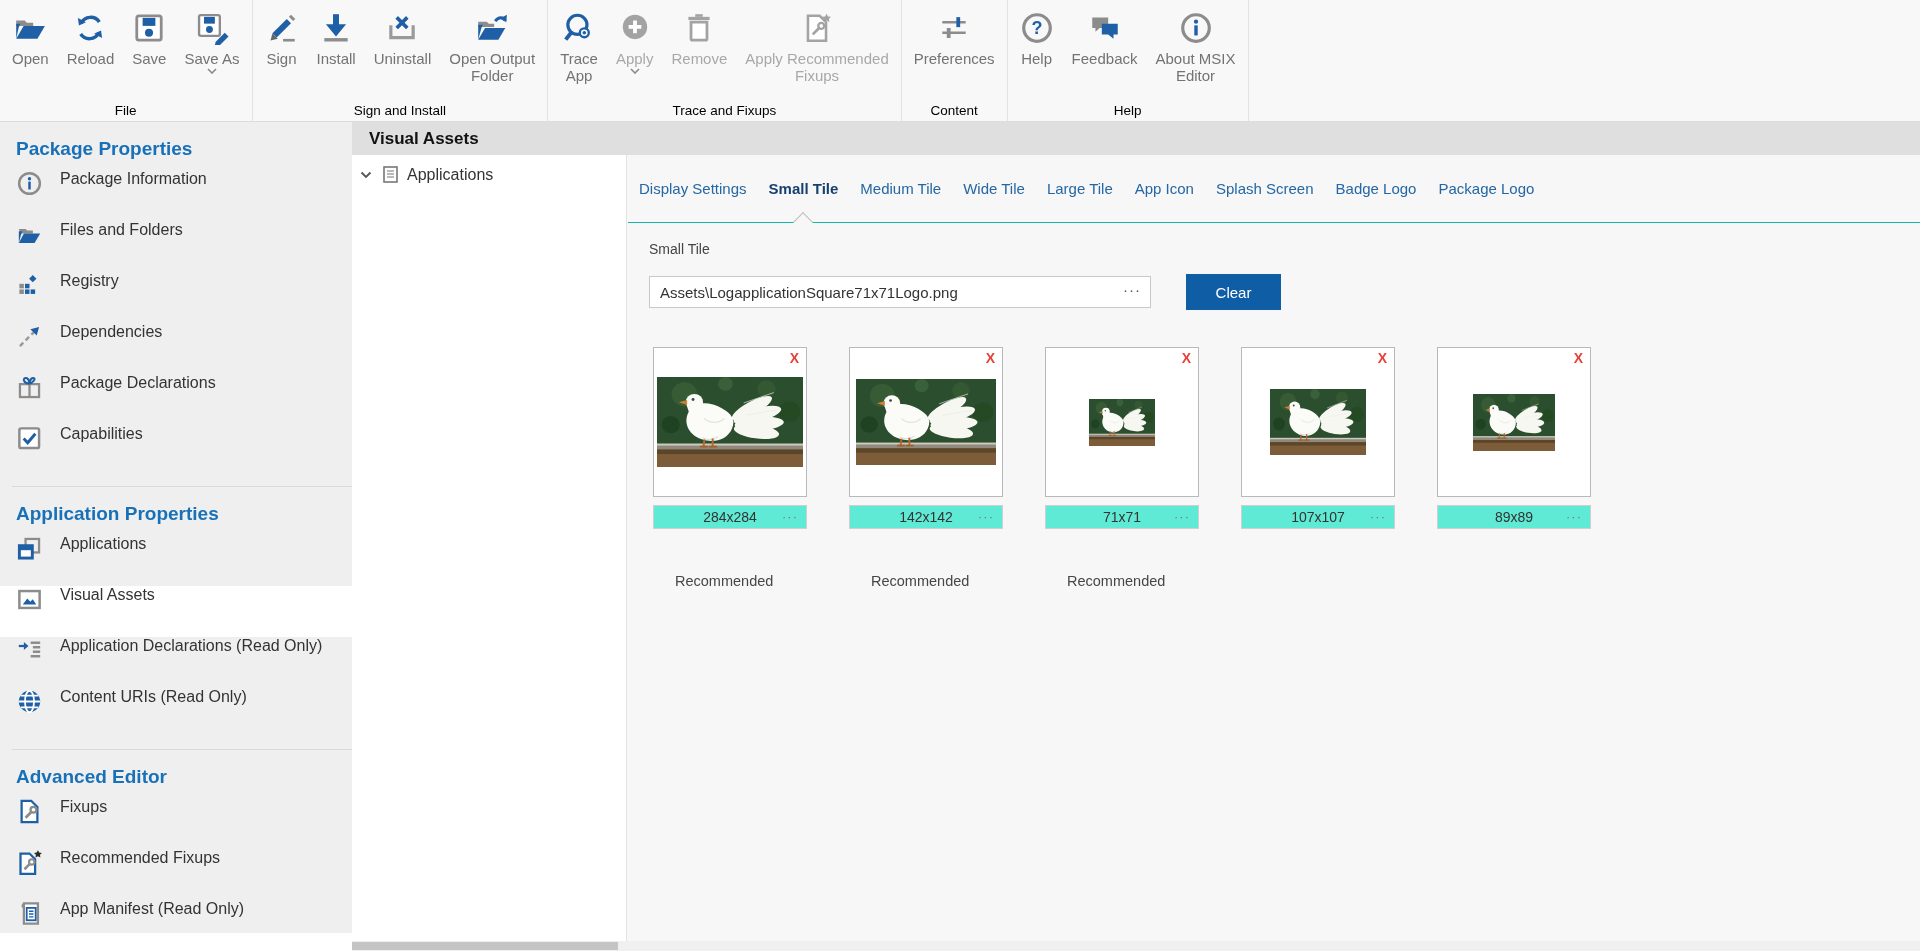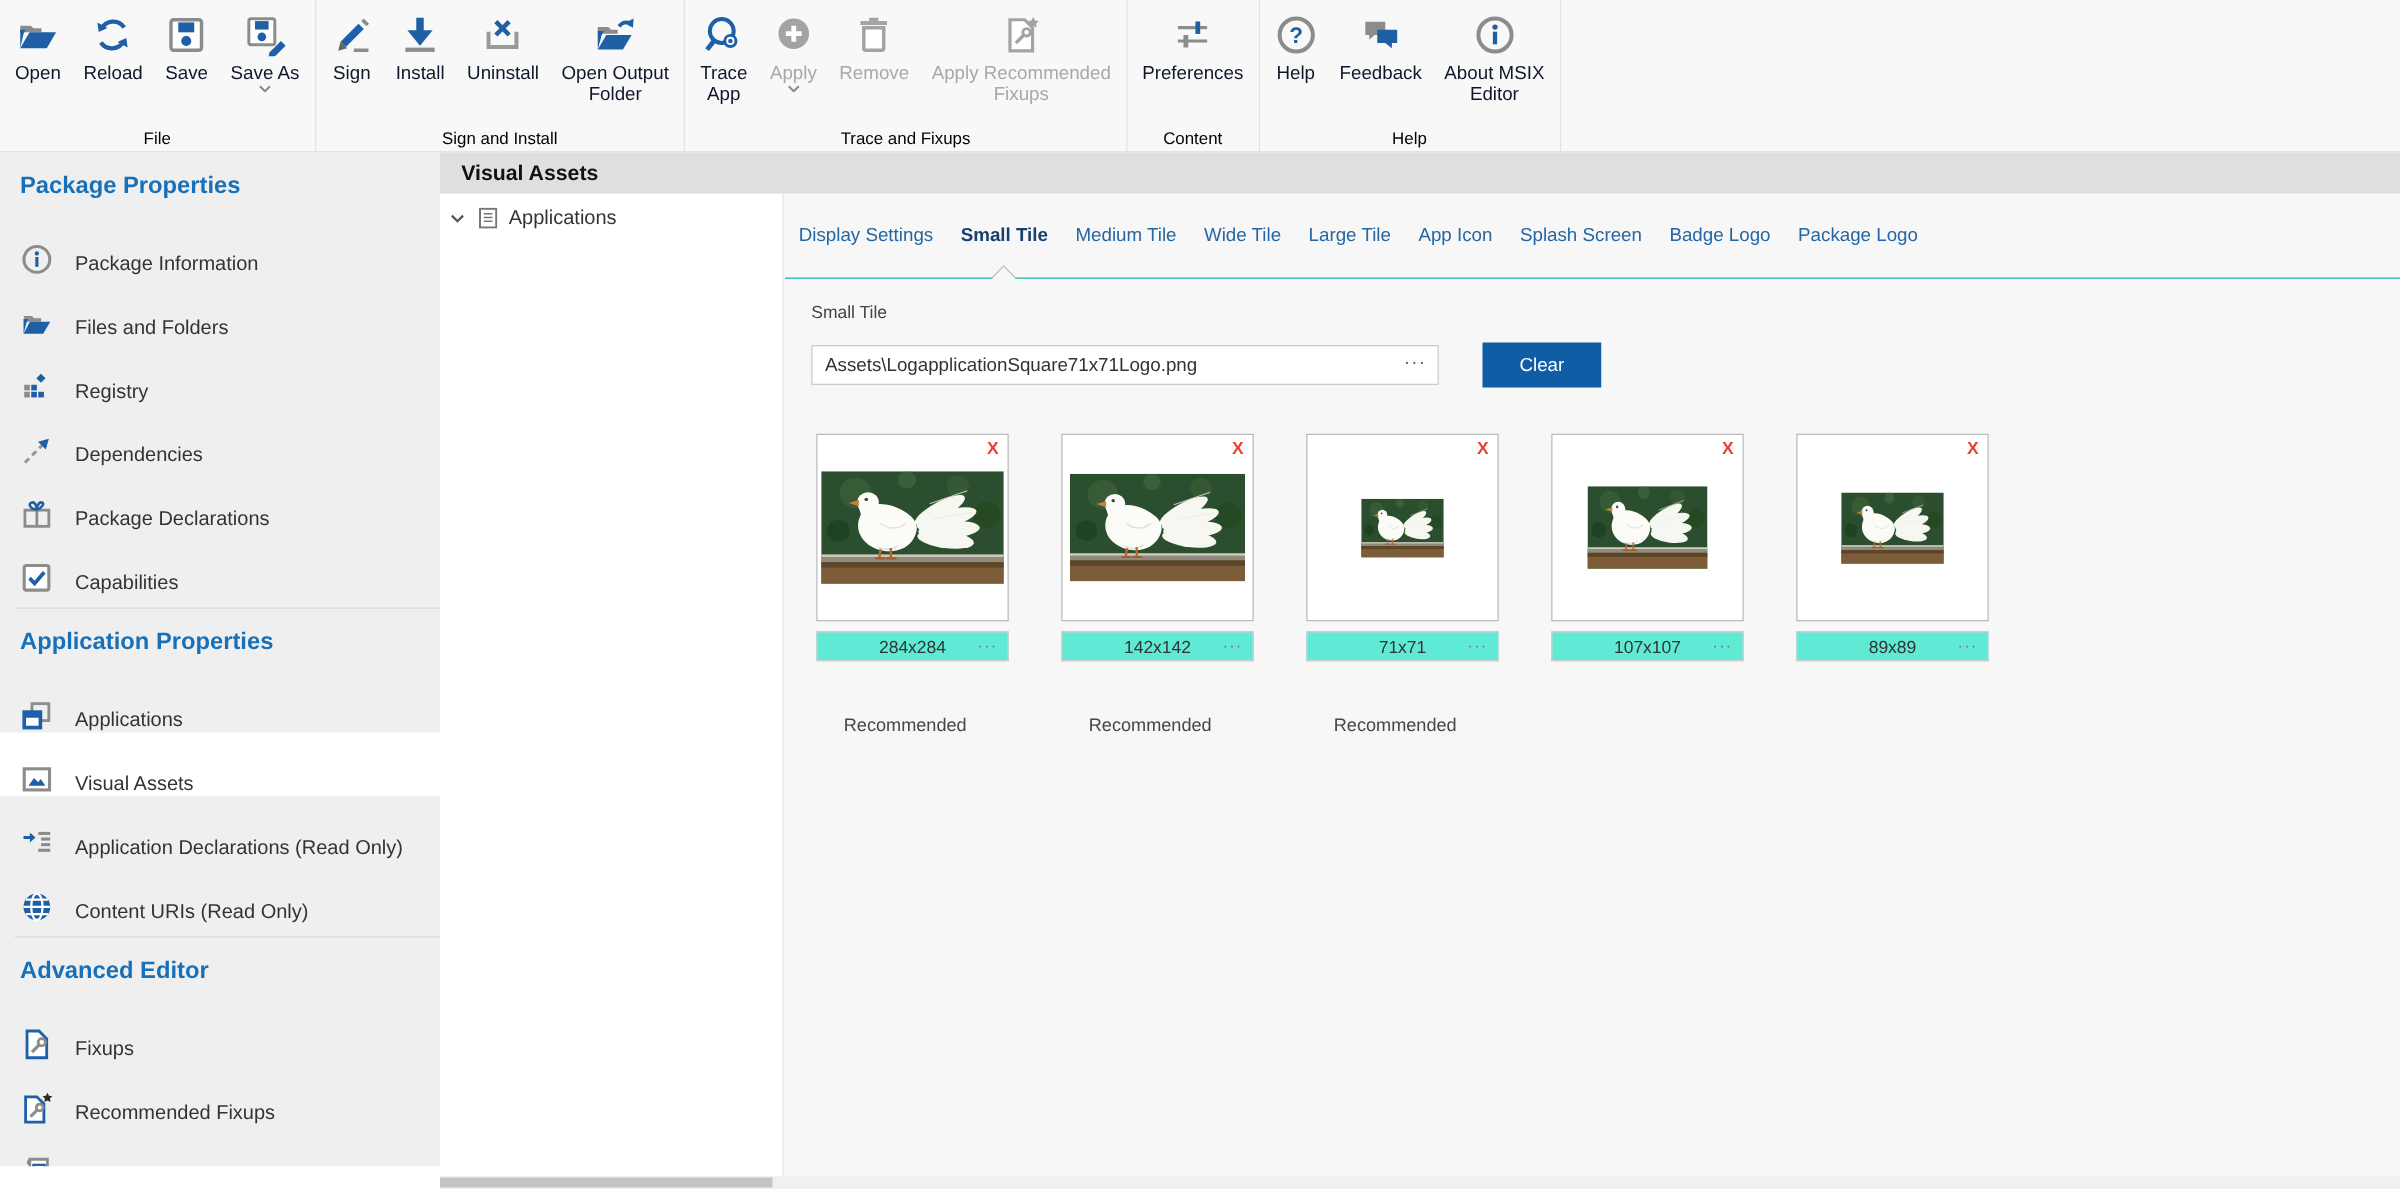--- a/index.html
+++ b/index.html
@@ -3,28 +3,28 @@
 <meta charset="utf-8">
 <style>
 *{margin:0;padding:0;box-sizing:border-box}
 html,body{width:1920px;height:951px;overflow:hidden;font-family:"Liberation Sans",sans-serif;background:#fff}
 
 .ribbon{position:absolute;left:0;top:0;width:1920px;height:122px;background:#f8f8f8;border-bottom:1px solid #dcdcdc;display:flex}
 .rgroup{display:flex;flex-direction:column;border-right:1px solid #e2e2e2;padding:0 3px}
 .rrow{flex:1;display:flex;align-items:flex-start;padding-top:6px}
 .rbtn{display:flex;flex-direction:column;align-items:center;padding:2px 9px;min-width:46px;cursor:pointer}
 .ricon{height:40px;display:flex;align-items:center}
-.rlabel{font-size:15px;line-height:1.15;color:#0f172a;text-align:center;white-space:pre-line;margin-top:2px}
+.rlabel{font-size:15px;line-height:1.15;color:#737373;text-align:center;white-space:pre-line;margin-top:2px}
 .rbtn.disabled .rlabel{color:#a8a8a8}
 .rchev{margin-top:1px;height:8px;display:flex;justify-content:center}
 .rgl{height:22px;display:flex;align-items:center;justify-content:center;font-size:13.5px;color:#000000}
 
 .sidebar{position:absolute;left:0;top:122px;width:352px;bottom:18px;background:#efefef;overflow:hidden}
 .shead{margin:12px 0 6px;padding-left:16px;height:30px;display:flex;align-items:center;font-size:19px;font-weight:bold;color:var(--heading-blue,#1871b8)}
-.sitem{height:51px;display:flex;align-items:flex-end;padding-left:16px;cursor:pointer}
+.sitem{height:51px;display:flex;align-items:flex-start;padding-left:16px;cursor:pointer}
 .sitem.selected{background:#fff}
 .sicon{width:27px;height:27px;margin-right:17px;display:flex;align-items:center;justify-content:center;flex:none}
 .slabel{font-size:16px;color:#333;white-space:nowrap}
 .sdiv{height:1px;background:#dadada;margin:10px 0 10px 12px}
 
 .main{position:absolute;left:352px;top:122px;right:0;bottom:0;background:#f7f7f7}
 .main-header{height:33px;background:#dfdfdf;display:flex;align-items:center;padding-left:17px;font-size:17px;font-weight:bold;color:#111}
 .tree-panel{position:absolute;left:0;top:33px;width:275px;bottom:10px;background:#fff;border-right:1px solid #e3e3e3;padding-top:6px}
 .tree-row{height:27px;display:flex;align-items:center;font-size:16px;color:#333;cursor:pointer}
 .tree-row .chev{width:14px;margin-left:8px;display:flex}

